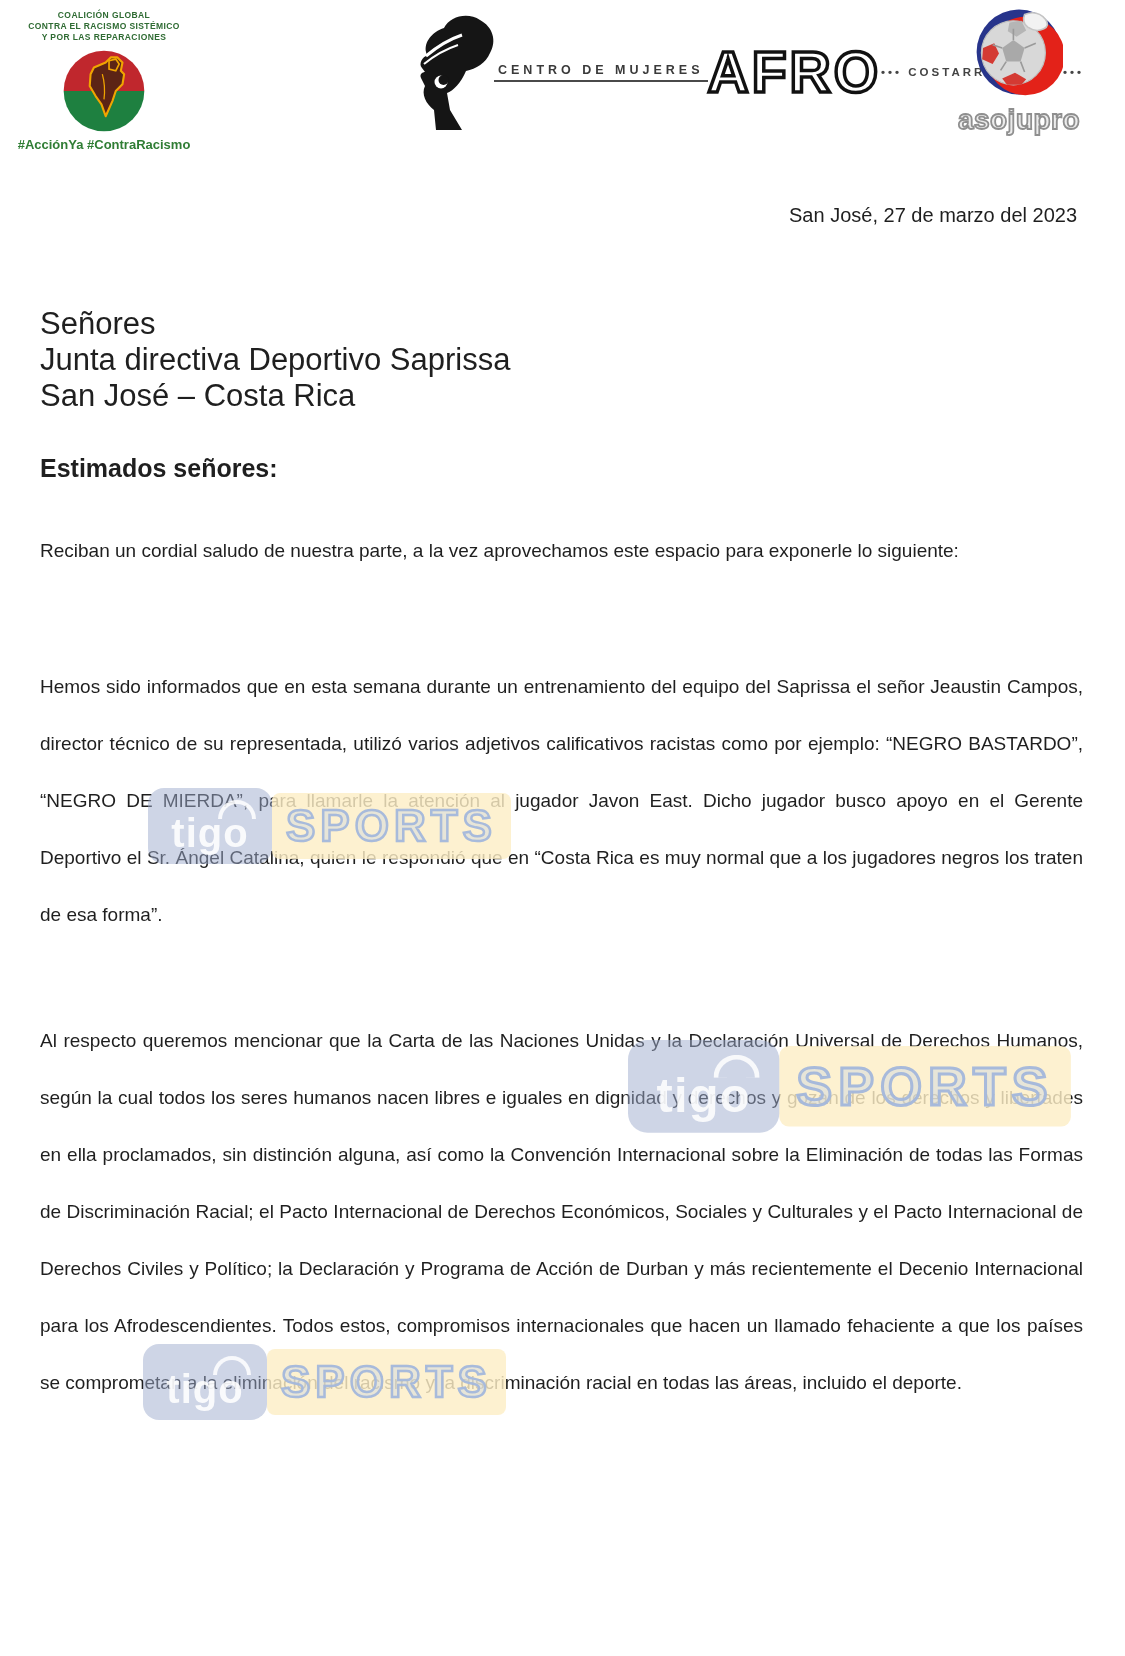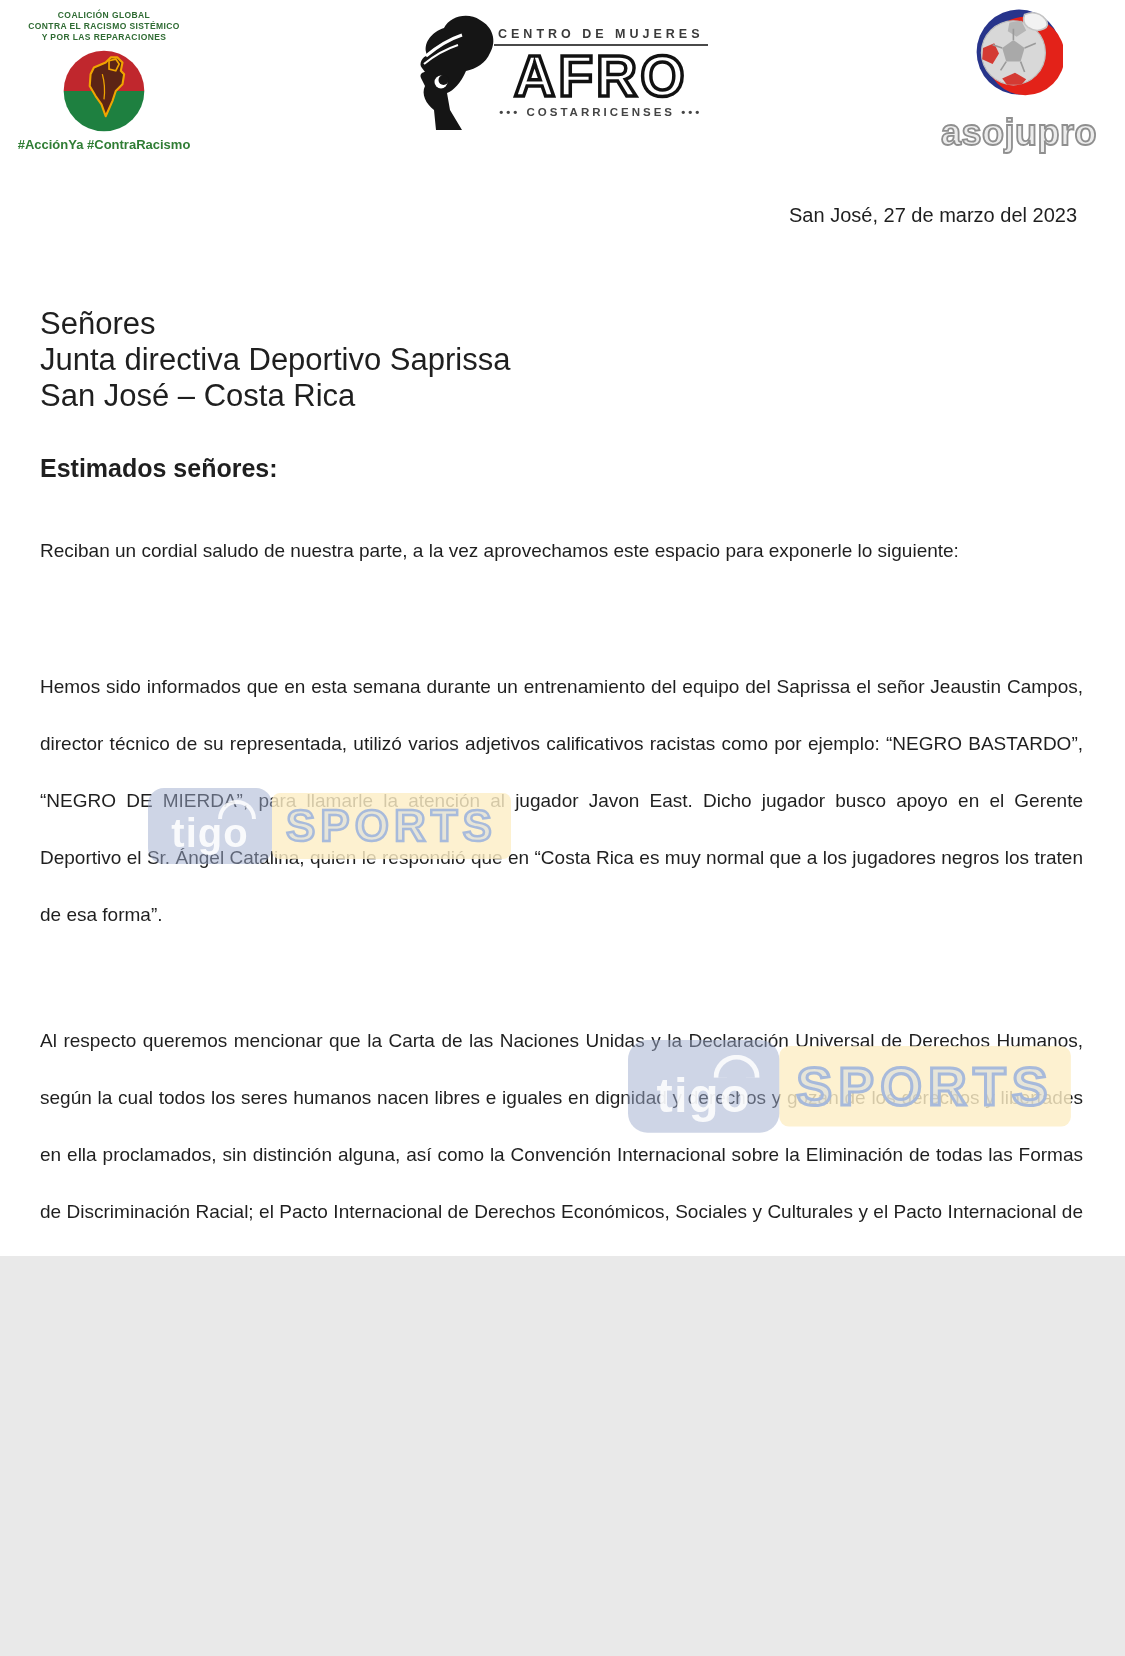--- a/index.html
+++ b/index.html
@@ -1,46 +1,46 @@
 <!DOCTYPE html>
 <html lang="es"><head>
 <meta charset="utf-8">
 <title>Carta</title>
 <style>
   html,body{margin:0;padding:0;background:#e9e9e9;}
   .page{
     position:relative;
-    width:1125px;height:1256px;
+    width:1125px;height:1656px;
     margin:0 auto;
     background:#ffffff;
     font-family:"Liberation Sans", sans-serif;
     color:#1f1f1f;
     overflow:hidden;
   }
 
   
   .logos{position:absolute;top:0;left:0;right:0;height:165px;}
   .logo-coalicion{position:absolute;left:14px;top:10px;width:180px;text-align:center;}
   .coal-title{font-size:8.5px;font-weight:bold;color:#2f6b33;line-height:11px;letter-spacing:.4px;}
   .coal-circle{margin:6px auto 4px;width:84px;height:84px;}
   .coal-tags{font-size:13px;font-weight:bold;color:#2f7d34;}
 
   .logo-afro{position:absolute;left:400px;top:8px;width:320px;display:flex;align-items:center;}
   .afro-sil{width:100px;height:128px;flex:0 0 auto;margin-right:-6px;}
-  .afro-textcol{display:flex;flex-direction:column;align-items:center;}
+  .afro-textcol{display:flex;align-items:center;}
   .afro-top{font-size:12.5px;letter-spacing:4px;color:#3a3a3a;font-weight:bold;
             border-bottom:2px solid #4a4a4a;padding:0 4px 3px;white-space:nowrap;}
   .afro-main{font-size:57px;font-weight:700;letter-spacing:3px;line-height:60px;
              color:#ffffff;-webkit-text-stroke:3.5px #111;text-stroke:3.5px #111;}
   .afro-bottom{font-size:11.5px;letter-spacing:3px;color:#444;font-weight:bold;white-space:nowrap;}
 
   .logo-asojupro{position:absolute;right:26px;top:8px;width:160px;text-align:center;}
   .aso-ball{width:88px;height:88px;margin:0 auto;}
-  .aso-name{font-size:36px;font-weight:900;letter-spacing:.5px;
-            color:#ececec;-webkit-text-stroke:1.8px #8f8f8f;text-stroke:1.8px #8f8f8f;margin-top:16px;}
+  .aso-name{font-size:28px;font-weight:900;letter-spacing:.5px;
+            color:#ececec;-webkit-text-stroke:1.8px #8f8f8f;text-stroke:1.8px #8f8f8f;margin-top:8px;}
 
   
   .date-line{position:absolute;top:204px;right:48px;font-size:20px;}
   .recipient{position:absolute;top:306px;left:40px;font-size:31px;line-height:36px;}
   .salutation{position:absolute;top:454px;left:40px;font-size:25px;font-weight:bold;}
   .para{position:absolute;left:40px;right:42px;margin:0;
         font-size:19px;line-height:57px;text-align:justify;}
   .para-1{top:522px;}
   .para-2{top:658px;}
   .para-3{top:1012px;}

